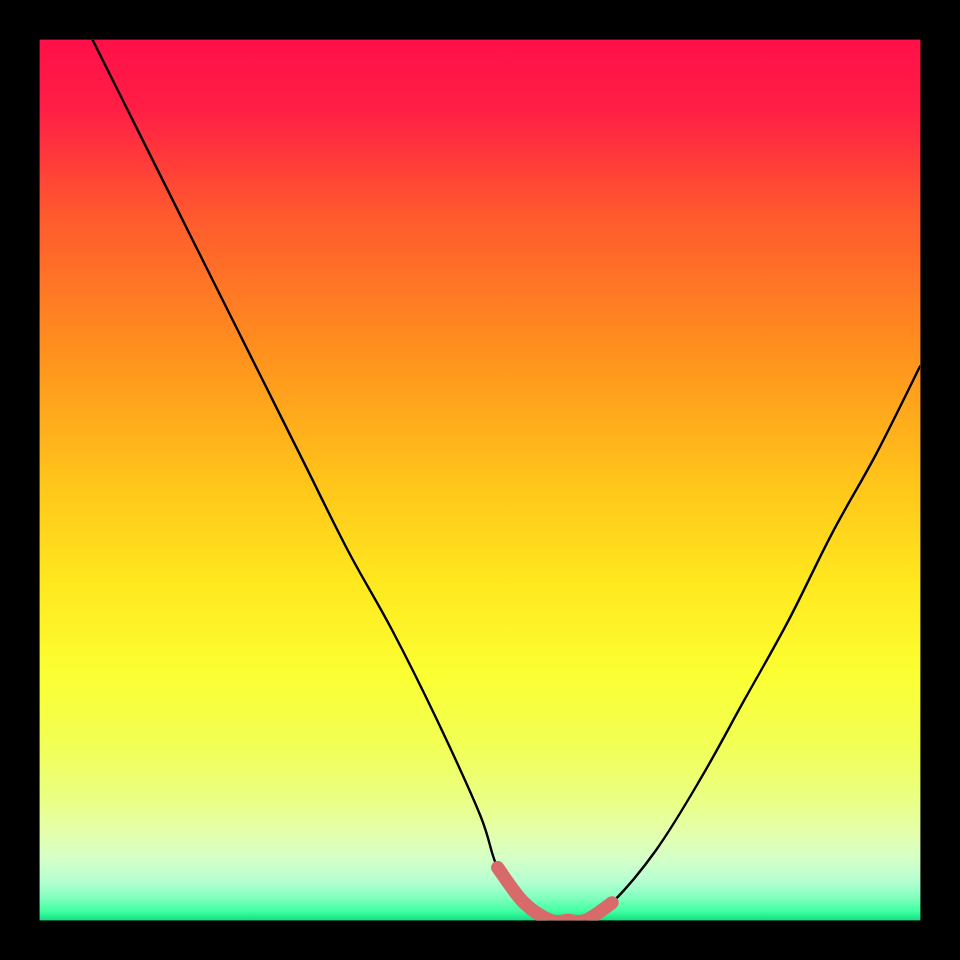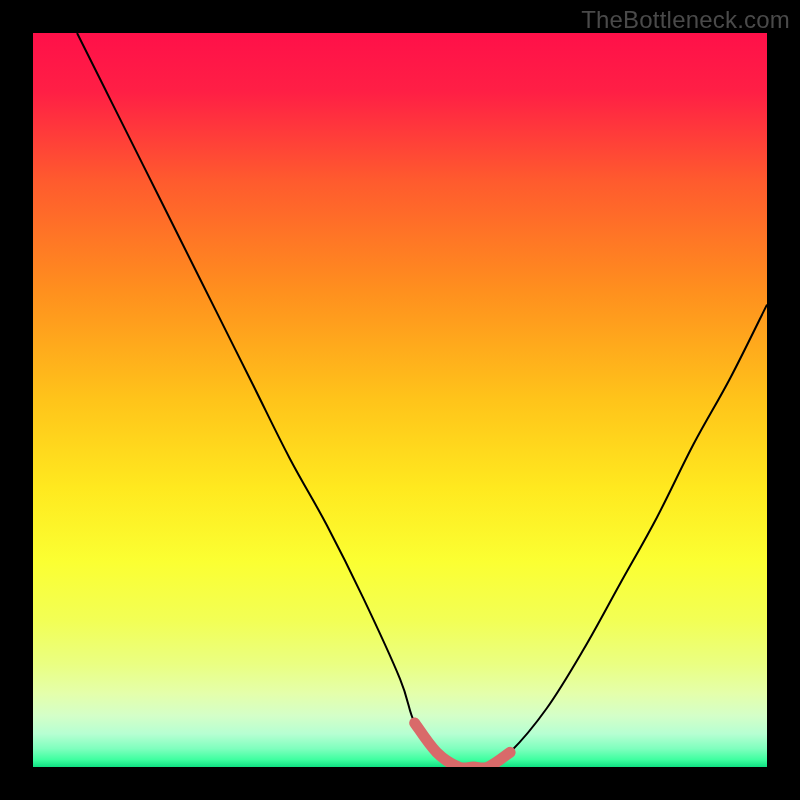--- a/index.html
+++ b/index.html
@@ -28,21 +28,20 @@
     user-select: none;
   }
   svg {
     display: block;
   }
 </style>
 </head>
 <body>
 
 <div class="stage">
-  <div class="watermark">TheBottleneck.com</div>
 
   <svg id="chart-svg" width="800" height="800" viewBox="0 0 800 800">
     <defs>
       <linearGradient id="bg-grad" x1="0" y1="0" x2="0" y2="1">
           <stop offset="0.00%" stop-color="#ff1049"></stop>
           <stop offset="8.00%" stop-color="#ff1f45"></stop>
           <stop offset="20.00%" stop-color="#ff5a2e"></stop>
           <stop offset="35.00%" stop-color="#ff8f1e"></stop>
           <stop offset="50.00%" stop-color="#ffc41a"></stop>
           <stop offset="62.00%" stop-color="#ffe91f"></stop>

